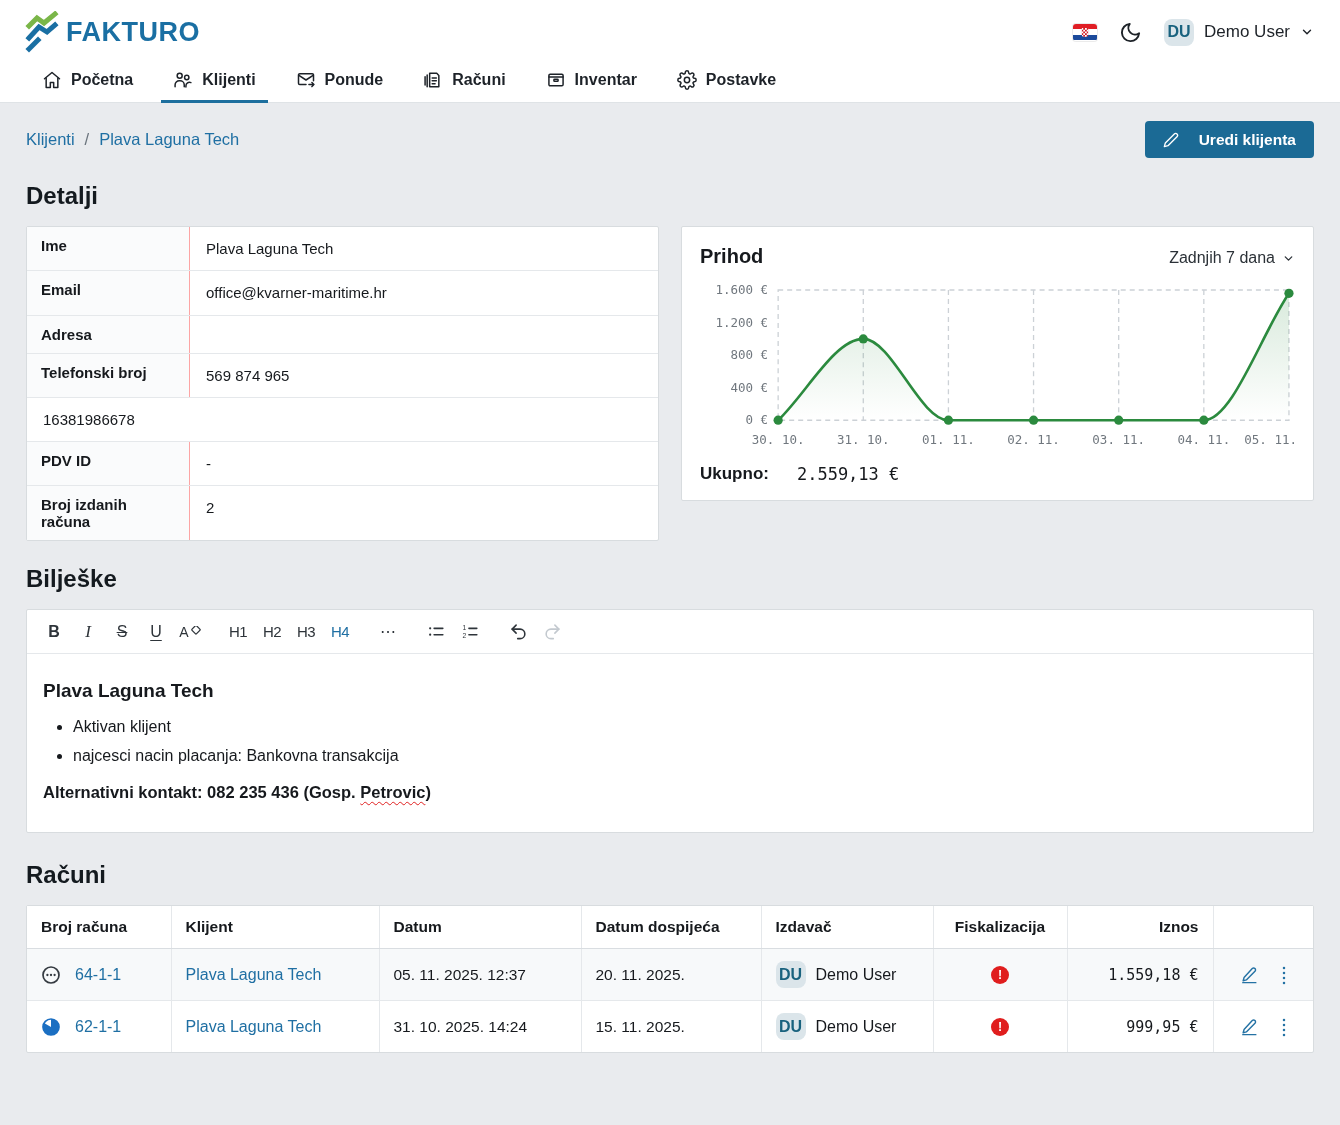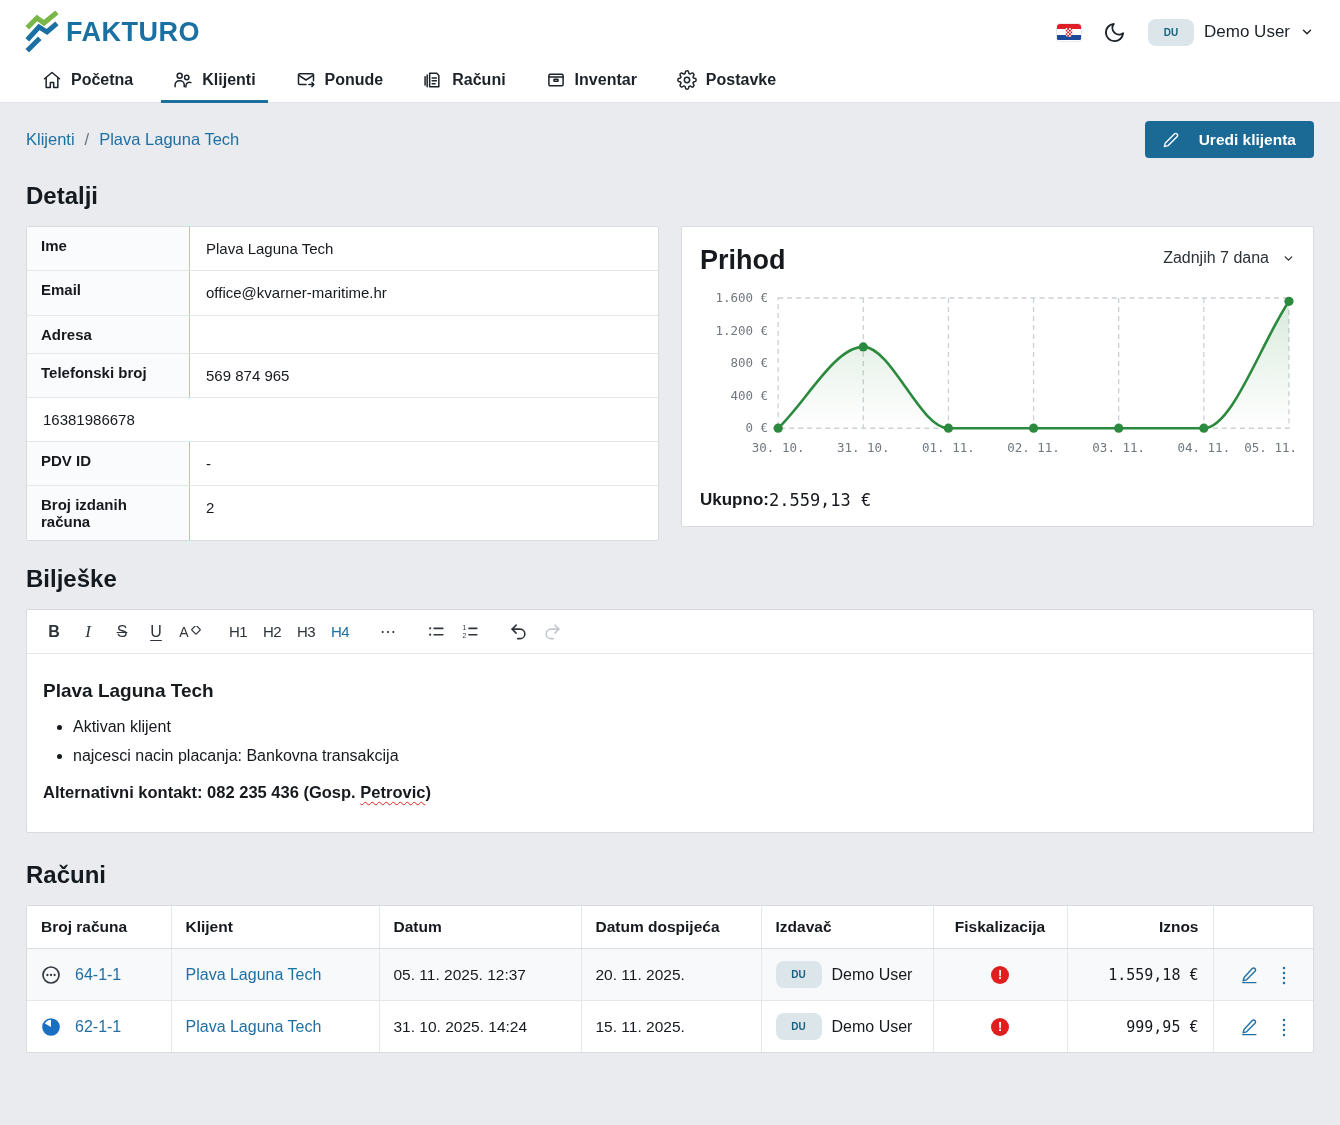--- a/index.html
+++ b/index.html
@@ -19,21 +19,21 @@
   .logo-word { font-size:27px; font-weight:800; letter-spacing:.5px; color:#1a6fa3; }
   .header-right { display:flex; align-items:center; gap:22px; }
   .flag { width:24px; height:17px; border-radius:3px; overflow:hidden; position:relative; box-shadow:0 0 0 1px rgba(0,0,0,.08); cursor:pointer; }
   .flag .r { height:34%; background:#e01e25; }
   .flag .w { height:33%; background:#ffffff; }
   .flag .b { height:33%; background:#1b4a9b; }
   .flag .crest { position:absolute; left:50%; top:26%; transform:translateX(-50%); width:7px; height:9px;
     background:conic-gradient(#d01c24 25%, #fff 0 50%, #d01c24 0 75%, #fff 0); background-size:3.5px 3.5px; border-radius:0 0 3px 3px; }
   .theme-btn { background:none; border:none; cursor:pointer; display:flex; align-items:center; }
   .user-menu { display:flex; align-items:center; gap:10px; cursor:pointer; }
-  .avatar { width:46px; height:27px; border-radius:8px; background:#dbe5ea; color:#19627e; font-size:10px; font-weight:700; display:flex; align-items:center; justify-content:center; }
+  .avatar { width:30px; height:27px; border-radius:8px; background:#dbe5ea; color:#19627e; font-size:16px; font-weight:700; display:flex; align-items:center; justify-content:center; }
   .user-name { font-size:17px; color:#1d2228; }
 
   
   .nav-row { display:flex; gap:8px; padding:0 26px; height:44px; }
   .nav-item { display:flex; align-items:center; gap:9px; padding:0 16px; font-size:16px; font-weight:600; color:#1d2228; cursor:pointer; position:relative; }
   .nav-item svg { stroke:#1d2228; }
   .nav-item.active::after { content:""; position:absolute; left:4px; right:4px; bottom:-1px; height:3px; background:#1d6f9e; }
 
   
   .content { padding:0 26px 30px 26px; }
@@ -50,24 +50,24 @@
 
   
   .detail-row { display:grid; grid-template-columns:163px 1fr; border-bottom:1px solid #e5e8eb; }
   .detail-row:last-child { border-bottom:none; }
   .detail-label { background:#fafbfc; border-right:1px solid #fca5a5; padding:10px 14px; font-size:15px; font-weight:700; }
   .detail-value { padding:10px 16px; font-size:15px; white-space:pre-line; line-height:1.55; }
 
   
   .rev-card { padding:18px 16px 16px 16px; }
   .rev-head { display:flex; align-items:flex-start; justify-content:space-between; padding:0 2px; }
-  .rev-title { font-size:27px; font-weight:700; }
-  .range-select { display:flex; align-items:center; gap:13px; font-size:16px; color:#2b3137; cursor:pointer; margin-top:4px; }
+  .rev-title { font-size:20px; font-weight:700; }
+  .range-select { display:flex; align-items:center; gap:7px; font-size:16px; color:#2b3137; cursor:pointer; margin-top:4px; }
   .rev-chart-wrap { margin-top:10px; }
-  .rev-total { margin-top:24px; font-size:17px; display:flex; gap:0; align-items:flex-start; padding-left:2px; }
+  .rev-total { margin-top:6px; font-size:17px; display:flex; gap:28px; align-items:flex-start; padding-left:2px; }
   .rev-total-label { font-weight:700; }
 
   
   .notes-card { margin-top:16px; }
   .notes-toolbar { display:flex; align-items:center; gap:4px; padding:6px 12px; border-bottom:1px solid #e5e8eb; height:44px; }
   .tb { min-width:30px; height:30px; border:none; background:none; font-family:inherit; font-size:16px; color:#2e343a;
        display:flex; align-items:center; justify-content:center; cursor:pointer; border-radius:3px; padding:0 4px; }
   .tb-bold { font-weight:800; }
   .tb-italic { font-style:italic; font-family:"Liberation Serif", serif; font-size:17px; }
   .tb-strike span { text-decoration:line-through; }

